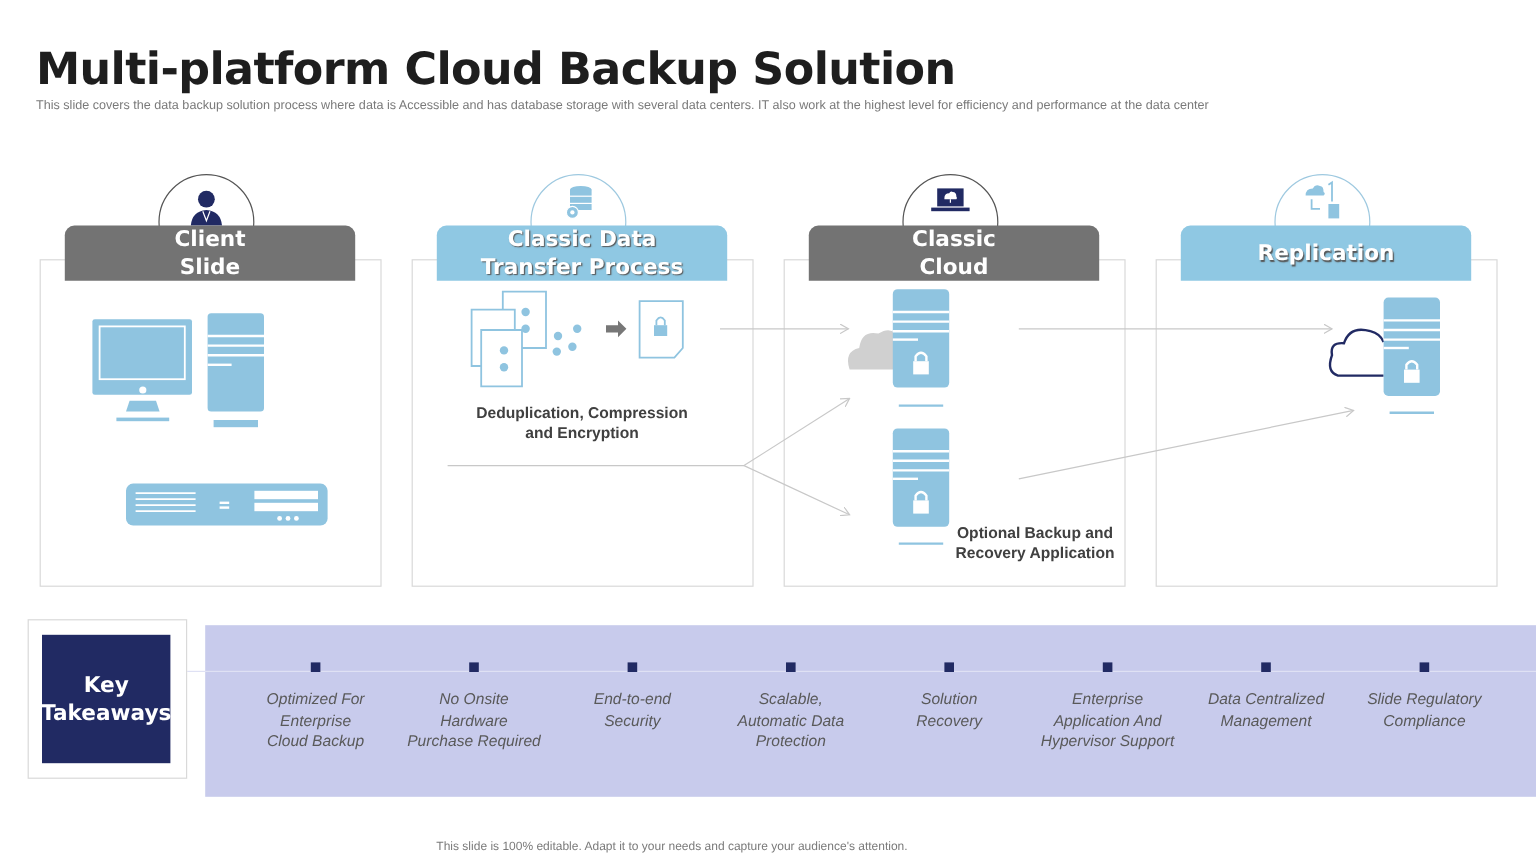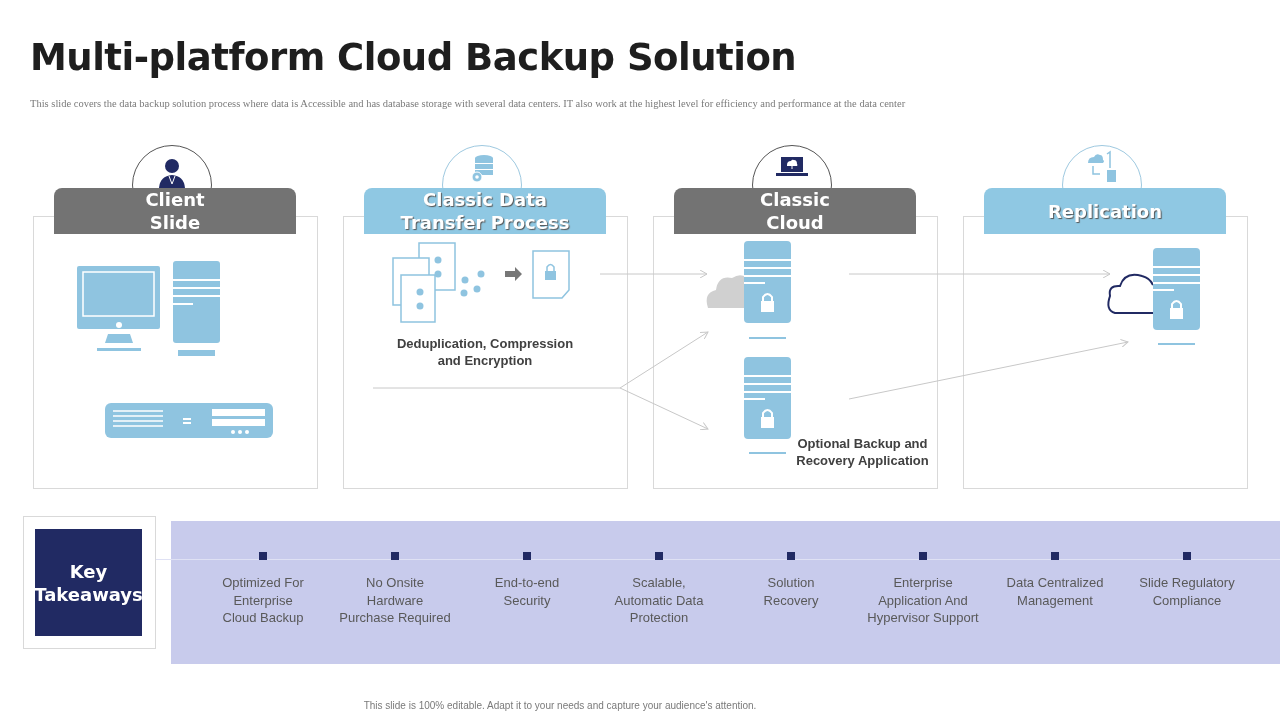--- a/index.html
+++ b/index.html
@@ -1,34 +1,34 @@
 <!DOCTYPE html>
 <html><head>
 <meta charset="utf-8">
 <style>
   html, body { margin:0; padding:0; }
   body { width:1280px; height:720px; background:#ffffff; position:relative; overflow:hidden; font-family:"Liberation Sans", sans-serif; }
   .title { position:absolute; left:30px; top:36px; font-size:37px; font-weight:bold; color:#1e1e1e; font-family:"DejaVu Sans", sans-serif; letter-spacing:-0.5px; }
-  .subtitle { position:absolute; left:30px; top:98px; font-size:10.5px; color:#7a7a7a; white-space:nowrap;font-family:Liberation Serif, serif; }
+  .subtitle { position:absolute; left:30px; top:82px; font-size:10.5px; color:#7a7a7a; white-space:nowrap; }
   .panel { position:absolute; top:216px; width:283px; height:271px; border:1px solid #d9d9d9; background:#fff; }
   .icon-circle { position:absolute; top:145px; width:78px; height:78px; border-radius:50%; border:1.3px solid #555; background:#fff; }
   .icon-circle.light { border-color:#9ec9e0; }
   .header-tab { position:absolute; top:188px; width:242px; height:46px; border-radius:8px 8px 0 0; color:#fff; font-weight:bold; font-size:18px; text-align:center; display:flex; align-items:center; justify-content:center; line-height:23px; font-family:"DejaVu Sans", sans-serif; }
   .header-tab.dark { background:#737373;align-items:flex-end; }
   .header-tab.light { background:#8fc8e3; text-shadow:1px 1px 1px #555; }
   .header-tab span { white-space:pre-line; }
   svg.overlay { position:absolute; left:0; top:0; }
   .caption { position:absolute; font-size:13px; font-weight:bold; color:#404040; text-align:center; line-height:17px; white-space:pre-line; }
   .kt-outer { position:absolute; left:23px; top:516px; width:131px; height:131px; border:1px solid #d9d9d9; background:#fff; }
   .kt-inner { position:absolute; left:35px; top:529px; width:107px; height:107px; background:#212a63; color:#fff; font-weight:bold; font-size:18px; display:flex; align-items:center; justify-content:center; text-align:center; line-height:23px; font-family:"DejaVu Sans", sans-serif; white-space:pre-line; }
   .band { position:absolute; left:171px; top:521px; width:1109px; height:143px; background:#c8cbec; }
   .band-line { position:absolute; left:155px; top:559px; width:1125px; height:1px; background:#dfe1f4; }
   .takeaway { position:absolute; top:552px; width:132px; text-align:center; }
   .takeaway .dot { width:8px; height:8px; background:#212a63; margin:0 auto; }
-  .takeaway .txt { margin-top:14px; font-size:13px; color:#595959; line-height:17.5px; white-space:pre-line; }
+  .takeaway .txt { margin-top:14px; font-size:13px; color:#595959; line-height:17.5px; white-space:pre-line;font-style:italic; }
   .footer { position:absolute; top:700px; left:0; width:1040px; text-align:center; font-size:10px; color:#7a7a7a;margin-left:40px; }
 </style>
 </head>
 <body>
 
 <div class="title">Multi-platform Cloud Backup Solution</div>
 <div class="subtitle">This slide covers the data backup solution process where data is Accessible and has database storage with several data centers.  IT also  work at the highest level for efficiency and performance at the data center</div>
 
 <div class="panel" style="left:33px;"></div>
 <div class="panel" style="left:343px;"></div>

